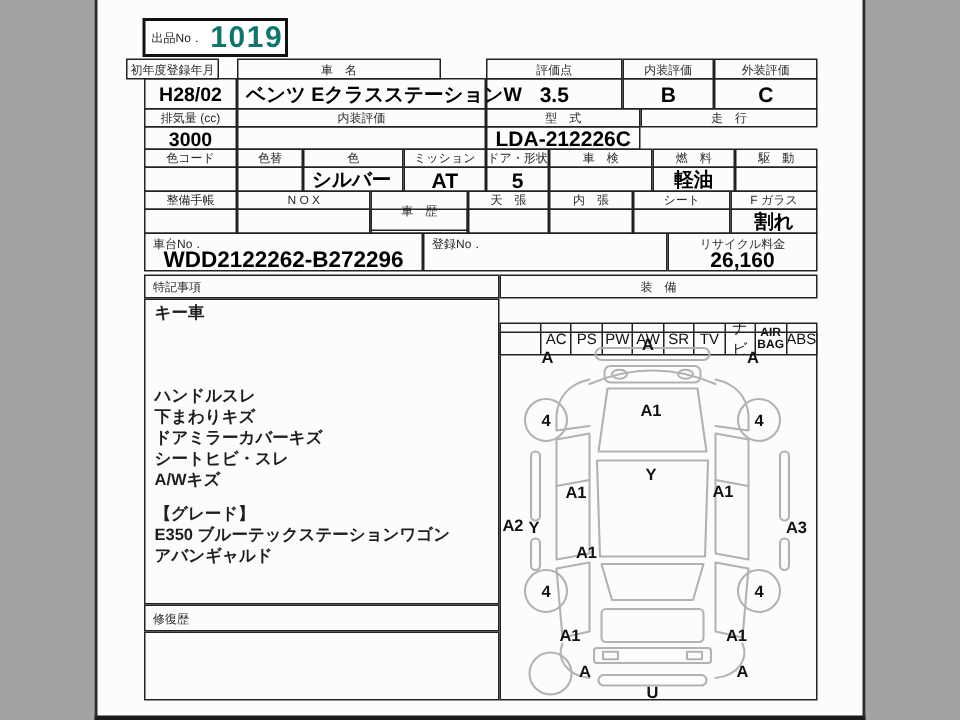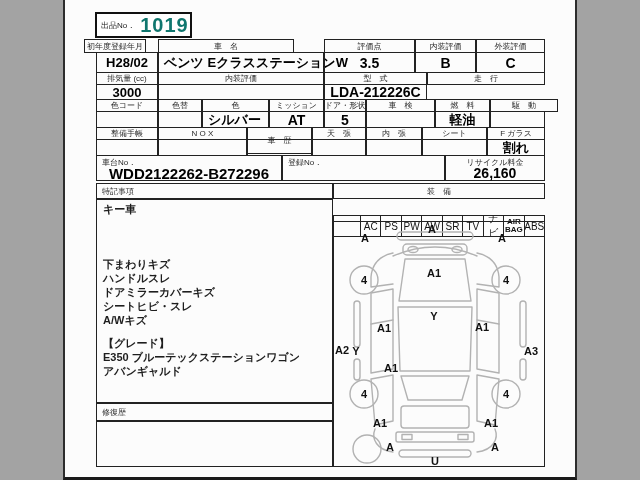--- a/index.html
+++ b/index.html
@@ -70,21 +70,21 @@
   <div class="cell v" style="left:93px;top:84px;width:166px;height:16px"></div>
   <div class="cell v f14" style="left:259px;top:84px;width:103px;height:16px">LDA-212226C</div>
 
   <div class="cell h" style="left:31px;top:99px;width:62px;height:13px">色コード</div>
   <div class="cell h" style="left:93px;top:99px;width:44px;height:13px">色替</div>
   <div class="cell h" style="left:137px;top:99px;width:67px;height:13px">色</div>
   <div class="cell h" style="left:204px;top:99px;width:55px;height:13px">ミッション</div>
   <div class="cell h" style="left:259px;top:99px;width:42px;height:13px">ドア・形状</div>
   <div class="cell h" style="left:301px;top:99px;width:69px;height:13px">車　検</div>
   <div class="cell h" style="left:370px;top:99px;width:55px;height:13px">燃　料</div>
-  <div class="cell h" style="left:425px;top:99px;width:68px;height:13px">駆　動</div>
+  <div class="cell h" style="left:425px;top:99px;width:55px;height:13px">駆　動</div>
 
   <div class="cell v" style="left:31px;top:111px;width:62px;height:17px"></div>
   <div class="cell v" style="left:93px;top:111px;width:44px;height:17px"></div>
   <div class="cell v left" style="left:137px;top:111px;width:67px;height:17px">シルバー</div>
   <div class="cell v f14" style="left:204px;top:111px;width:55px;height:17px">AT</div>
   <div class="cell v f14" style="left:259px;top:111px;width:42px;height:17px">5</div>
   <div class="cell v" style="left:301px;top:111px;width:69px;height:17px"></div>
   <div class="cell v" style="left:370px;top:111px;width:55px;height:17px">軽油</div>
   <div class="cell v" style="left:425px;top:111px;width:55px;height:17px"></div>
 
@@ -114,22 +114,22 @@
   </div>
   <div class="cell combo" style="left:380px;top:155px;width:100px;height:26px">
     <span class="clabel center">リサイクル料金</span>
     <span class="cvalue">26,160</span>
   </div>
 
   <div class="cell h left" style="left:31px;top:183px;width:237px;height:16px">特記事項</div>
   <div class="cell" style="left:31px;top:199px;width:237px;height:204px">
     <div class="notes-text" style="top:2px">キー車</div>
     <div class="notes-text" style="top:57px">
+      <div>ハンドルスレ</div>
       <div>下まわりキズ</div>
-      <div>ハンドルスレ</div>
       <div>ドアミラーカバーキズ</div>
       <div>シートヒビ・スレ</div>
       <div>A/Wキズ</div>
     </div>
     <div class="notes-text" style="top:136px">
       <div>【グレード】</div>
       <div>E350 ブルーテックステーションワゴン</div>
       <div>アバンギャルド</div>
     </div>
   </div>

